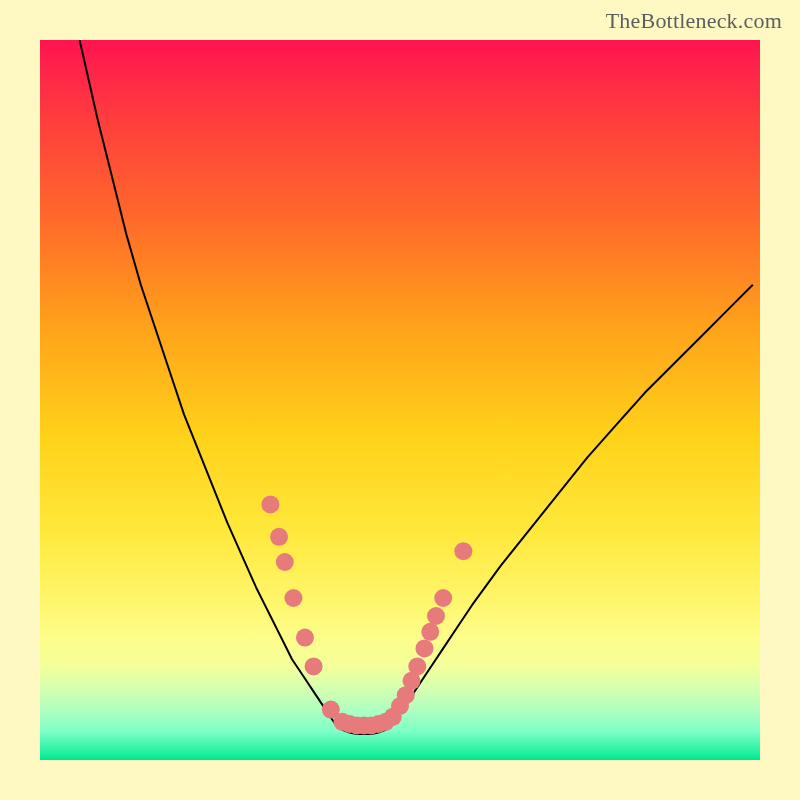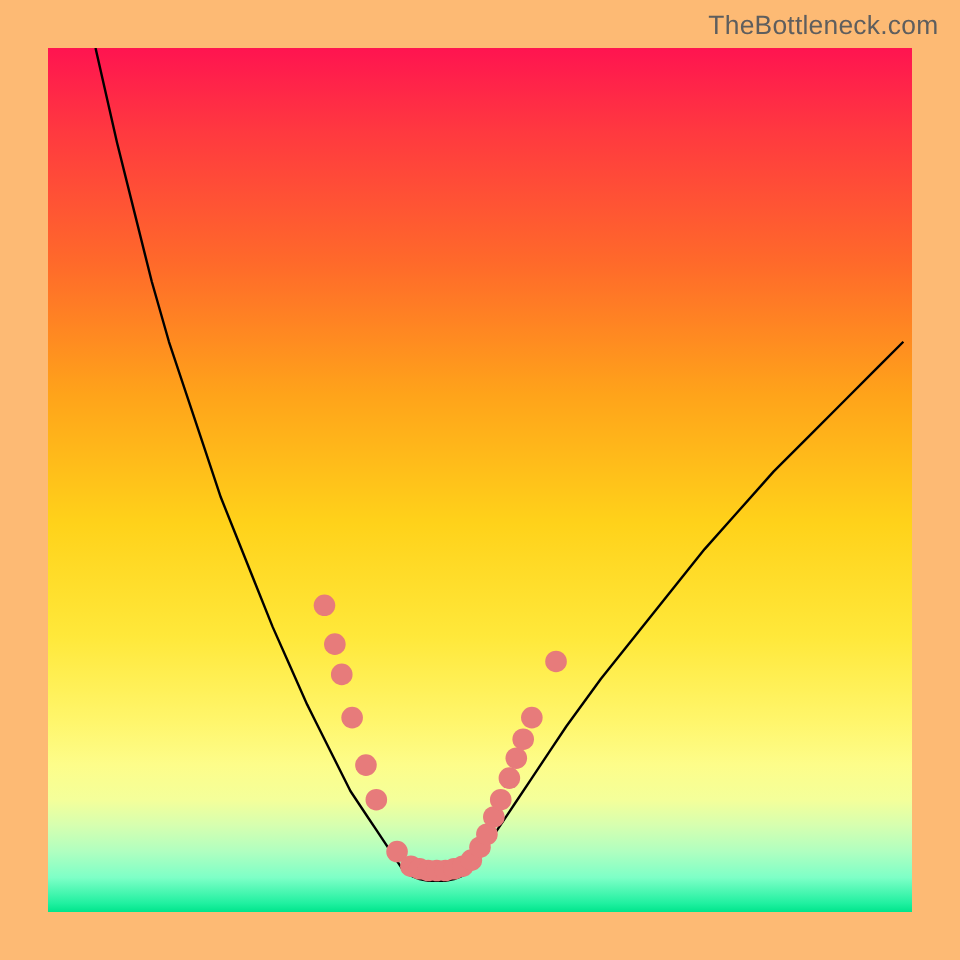--- a/index.html
+++ b/index.html
@@ -10,21 +10,22 @@
     position: relative;
     overflow: hidden;
     font-family: Arial, sans-serif;
   }
   .frame {
     position: absolute;
     top: 0;
     left: 0;
     width: 800px;
     height: 800px;
-    background: #fdba74;
+    background: #fef9c3;
+    font-family: Liberation Serif, serif;
   }
   .plot-area {
     position: absolute;
     top: 40px;
     left: 40px;
     width: 720px;
     height: 720px;
     background: linear-gradient(to bottom,
       #ff1450 0%,
       #ff3a3f 10%,

